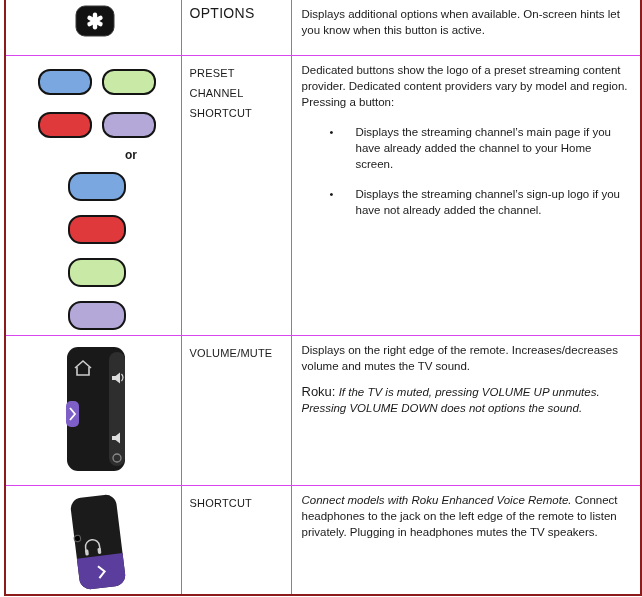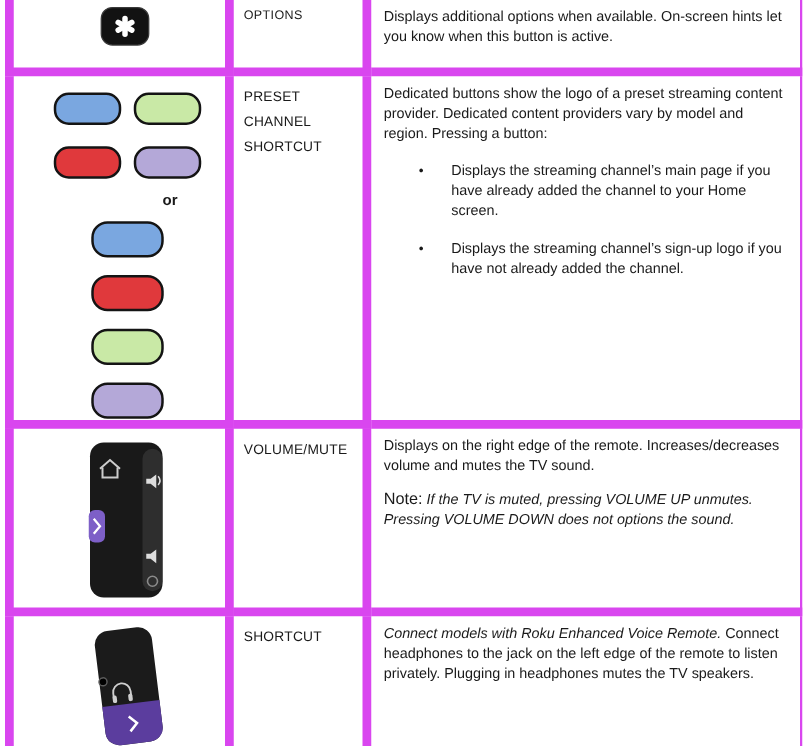--- a/index.html
+++ b/index.html
@@ -1,31 +1,31 @@
 <!DOCTYPE html>
 <html><head>
 <meta charset="utf-8">
 <style>
   html,body { margin:0; padding:0; background:#ffffff; }
   body { width:642px; font-family:"Liberation Sans", sans-serif; color:#1a1a1a; }
   .doc { width:642px; height:597px; overflow:hidden; background:#fff; }
 
   table.guide { border-collapse:collapse; table-layout:fixed; width:636px; margin-left:4px; }
   table.guide td {
-    border:7px solid #d946ef;
+    border:1px solid #d946ef;
     vertical-align:top;
     overflow:hidden;
   }
   table.guide { border-left:2px solid #8e1b1b; border-right:2px solid #8e1b1b; border-bottom:2px solid #8e1b1b; }
   tr.row1 td { border-top:none; }
   col.c1 { width:176px; } col.c2 { width:110px; } col.c3 { width:350px; }
 
   td.img-cell { text-align:left; }
   td.label-cell { padding:7px 8px; font-size:11px; line-height:20px; letter-spacing:.2px; }
-  td.label-cell.small { font-size:10px; line-height:12px; letter-spacing:.3px;margin-left:34px; }
+  td.label-cell.small { font-size:14px; line-height:12px; letter-spacing:.3px;margin-left:34px; }
   td.desc-cell { padding:6px 10px 6px 10px; font-size:11.5px; line-height:16px; }
   td.desc-cell p { margin:0 0 10px 0; }
 
   tr.row1 { height:55px; }
   tr.row2 { height:280px; }
   tr.row3 { height:150px;margin-top:40px; }
   tr.row4 { height:110px; }
 
   
   .options-btn { margin:4px 0 0 68px; width:40px; height:32px; }
@@ -148,21 +148,21 @@
             <path d="M47 91 h3.5 l4.5 -3.5 v11 l-4.5 -3.5 h-3.5 z"></path>
           </g>
           <circle cx="52" cy="113" r="4" stroke="#8a8a8a" stroke-width="1.3" fill="none"></circle>
         </svg>
       </td>
       <td class="label-cell">
         <span>VOLUME/MUTE</span>
       </td>
       <td class="desc-cell">
         <p>Displays on the right edge of the remote. Increases/decreases volume and mutes the TV sound.</p>
-        <p class="note"><span class="note-label">Note:</span><span class="note-body"> If the TV is muted, pressing VOLUME UP unmutes. Pressing VOLUME DOWN does not options the sound.</span></p>
+        <p class="note"><span class="note-label">Roku:</span><span class="note-body"> If the TV is muted, pressing VOLUME UP unmutes. Pressing VOLUME DOWN does not options the sound.</span></p>
       </td>
     </tr>
 
     <tr class="row4">
       <td class="img-cell">
         <svg class="remote-img remote-headphone" width="62" height="96" viewBox="0 0 62 96">
           <g transform="rotate(-7 31 48)">
             <rect x="8" y="2" width="46" height="92" rx="11" fill="#1b1b1b"></rect>
             <path d="M8 62 h46 v21 a11 11 0 0 1 -11 11 h-24 a11 11 0 0 1 -11 -11 z" fill="#5b3d9e"></path>
 

